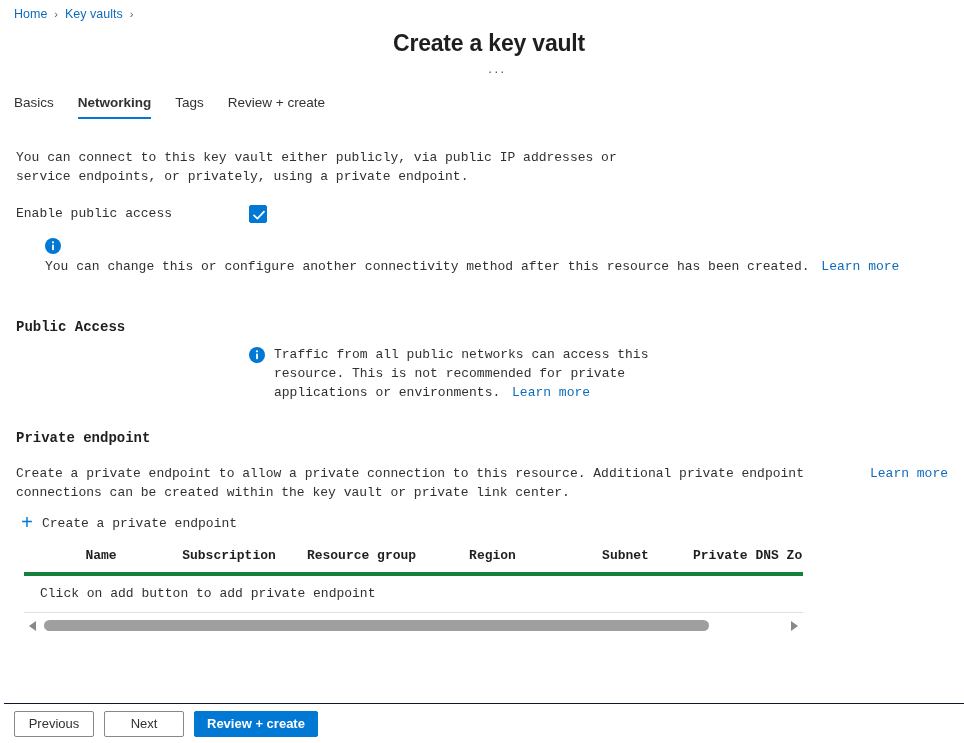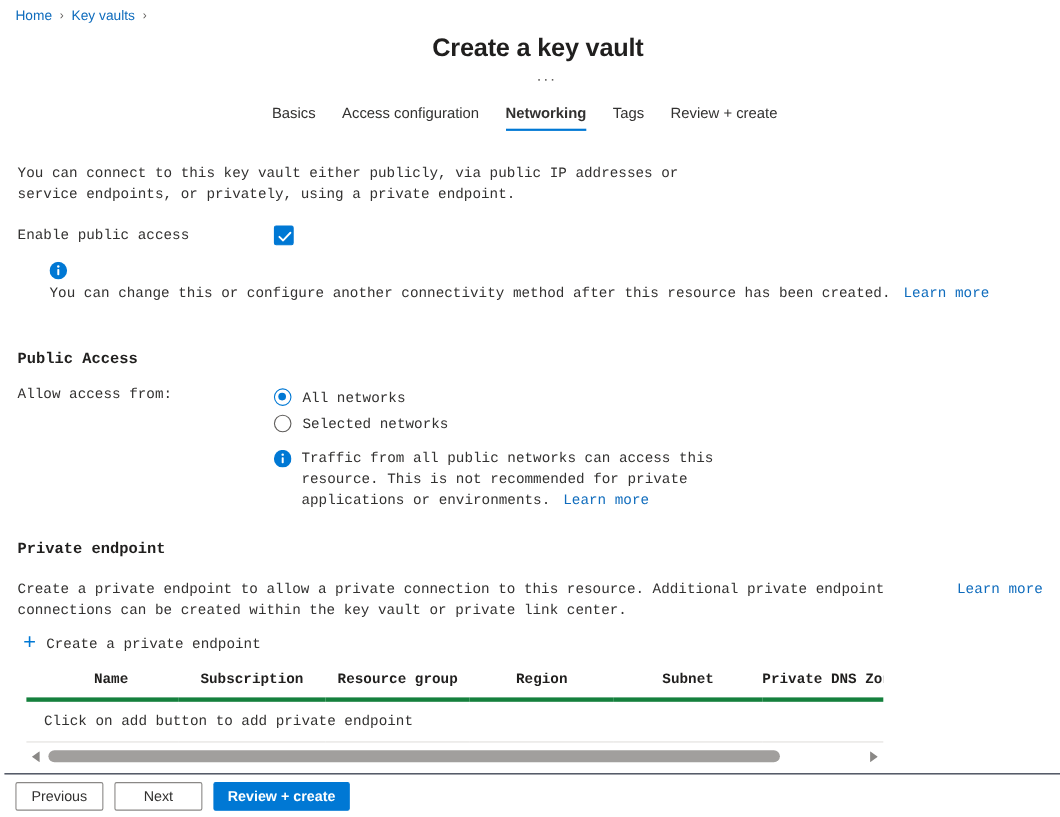--- a/index.html
+++ b/index.html
@@ -62,21 +62,20 @@
     padding-top: 8px;
   }
 
   
   .tabs {
     display: flex;
     align-items: flex-end;
     padding-left: 14px;
     margin-top: 31px;
     height: 30px;
-    justify-content: center;
   }
   .tab {
     font-size: 13.5px;
     color: #323130;
     padding: 0 0 7px 0;
     margin-right: 24px;
     cursor: pointer;
     border-bottom: 2px solid transparent;
     white-space: nowrap;
   }
@@ -343,21 +342,20 @@
   <span class="crumb-sep">›</span>
 </div>
 
 <div class="title-row">
   <span class="page-title">Create a key vault</span>
   <span class="ellipsis-menu">···</span>
 </div>
 
 <div class="tabs">
   <div class="tab">Basics</div>
-  <div class="tab">Access configuration</div>
   <div class="tab active">Networking</div>
   <div class="tab">Tags</div>
   <div class="tab">Review + create</div>
 </div>
 
 <div class="content">
 
   <div class="desc">You can connect to this key vault either publicly, via public IP addresses or service endpoints, or privately, using a private endpoint.</div>
 
   <div class="row-enable">
@@ -376,33 +374,20 @@
       <circle cx="8" cy="4.3" r="1.1" fill="#ffffff"></circle>
     </svg>
     <div class="info-text">
       <span>You can change this or configure another connectivity method after this resource has been created.</span>
       <span class="link" style="margin-left:4px">Learn more</span>
     </div>
   </div>
 
   <div class="section-head">Public Access</div>
 
-  <div class="row-access">
-    <span class="row-label">Allow access from:</span>
-    <div class="radio-group">
-      <div class="radio-item">
-        <span class="radio checked"></span>
-        <span class="radio-label">All networks</span>
-      </div>
-      <div class="radio-item">
-        <span class="radio"></span>
-        <span class="radio-label">Selected networks</span>
-      </div>
-    </div>
-  </div>
 
   <div class="traffic-note">
     <svg class="info-icon" viewBox="0 0 16 16">
       <circle cx="8" cy="8" r="8" fill="#0078d4"></circle>
       <rect x="7.1" y="6.6" width="1.8" height="5.6" rx="0.7" fill="#ffffff"></rect>
       <circle cx="8" cy="4.3" r="1.1" fill="#ffffff"></circle>
     </svg>
     <div class="traffic-note-text">
       <span>Traffic from all public networks can access this resource. This is not recommended for private applications or environments.</span>
       <span class="link" style="margin-left:4px">Learn more</span>

